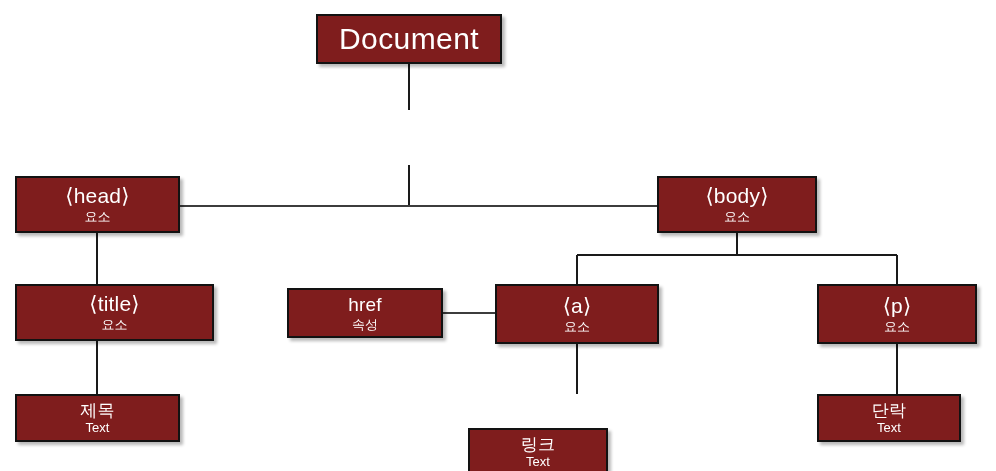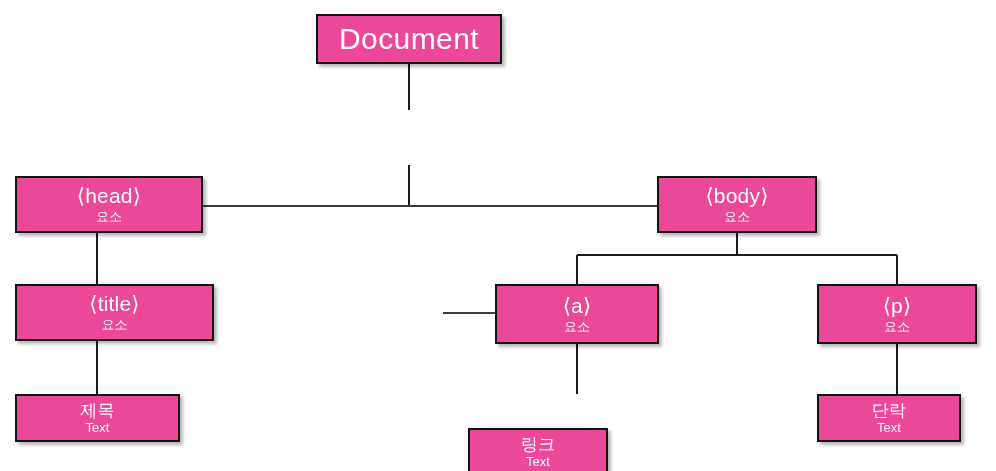--- a/index.html
+++ b/index.html
@@ -23,21 +23,21 @@
     position: absolute;
     left: 0;
     top: 0;
     width: 996px;
     height: 471px;
     pointer-events: none;
   }
   .node {
     position: absolute;
     box-sizing: border-box;
-    background: #ec4899;
+    background: #7f1d1d;
     border: 2px solid #121212;
     box-shadow: 3px 3px 3px rgba(0,0,0,0.28);
     display: flex;
     flex-direction: column;
     align-items: center;
     justify-content: center;
     color: #ffffff;
     text-align: center;
     line-height: 1.05;
     z-index: 2;
@@ -68,21 +68,21 @@
     font-size: 17px;
   }
   .node.textnode .sub {
     font-size: 13px;
     margin-top: 1px;
   }
 
   
   #node-document { left: 316px; top: 14px;  width: 186px; height: 50px; }
   #node-html     { left: 327px; top: 110px; width: 163px; height: 55px; }
-  #node-head     { left: 15px;  top: 176px; width: 188px; height: 57px; }
+  #node-head     { left: 15px;  top: 176px; width: 165px; height: 57px; }
   #node-body     { left: 657px; top: 176px; width: 160px; height: 57px; }
   #node-title    { left: 15px;  top: 284px; width: 199px; height: 57px; }
   #node-href     { left: 287px; top: 288px; width: 156px; height: 50px; }
   #node-a        { left: 495px; top: 284px; width: 164px; height: 60px; }
   #node-p        { left: 817px; top: 284px; width: 160px; height: 60px; }
   #node-text-title { left: 15px;  top: 394px; width: 165px; height: 48px; }
   #node-text-link  { left: 468px; top: 394px; width: 140px; height: 48px; margin-top: 34px; }
   #node-text-para  { left: 817px; top: 394px; width: 144px; height: 48px; }
 </style>
 </head>
@@ -128,20 +128,24 @@
   <div class="node" id="node-body">
     <span class="main">⟨body⟩</span>
     <span class="sub">요소</span>
   </div>
 
   <div class="node" id="node-title">
     <span class="main">⟨title⟩</span>
     <span class="sub">요소</span>
   </div>
 
+  <div class="node attr" id="node-href">
+    <span class="main">href</span>
+    <span class="sub">속성</span>
+  </div>
 
   <div class="node" id="node-a">
     <span class="main">⟨a⟩</span>
     <span class="sub">요소</span>
   </div>
 
   <div class="node" id="node-p">
     <span class="main">⟨p⟩</span>
     <span class="sub">요소</span>
   </div>

